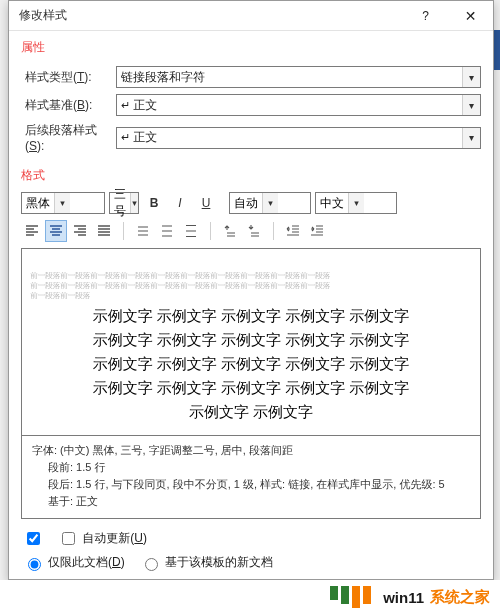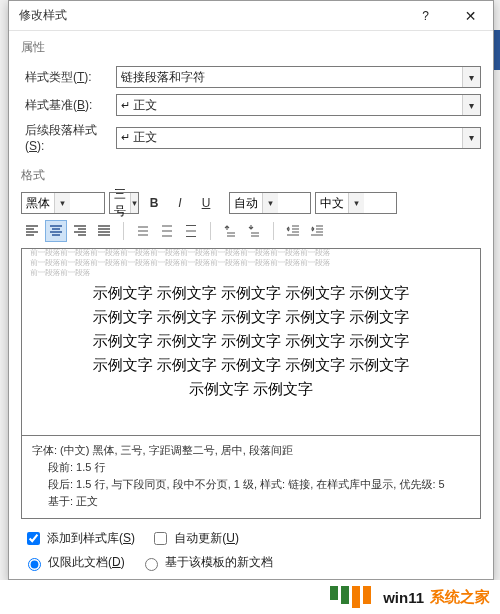--- a/index.html
+++ b/index.html
@@ -2,42 +2,42 @@
 <html><head>
 <meta charset="utf-8">
 <style>
   * { box-sizing: border-box; font-family: "Microsoft YaHei", "Segoe UI", sans-serif; }
   body { margin: 0; background: #f0f0f0; width: 500px; height: 614px; overflow: hidden; position: relative; }
   .dialog { position: absolute; left: 8px; top: 0; width: 486px; height: 580px; background: #fff; border: 1px solid #999; box-shadow: 0 3px 10px rgba(0,0,0,0.25); }
   .titlebar { height: 30px; background: #fff; border-bottom: 1px solid #e3e3e3; display: flex; align-items: center; padding-left: 10px; font-size: 12px; color: #333; }
   .titlebar .spacer { flex: 1; }
   .titlebar .tbtn { width: 45px; height: 30px; display: flex; align-items: center; justify-content: center; font-size: 12px; color:#222; }
   .titlebar .tbtn.close { font-size: 14px; }
-  .section-heading { font-size: 12px; color: #737373; padding: 8px 12px 2px; }
+  .section-heading { font-size: 12px; color: #ef4444; padding: 8px 12px 2px; }
   .form-area { padding: 2px 12px 6px 12px; }
   .row { display: flex; align-items: center; margin-top: 6px; }
   .lbl { width: 95px; font-size: 12px; color: #333; padding-left: 4px; }
   .field { flex: 1; }
   input.txt, select.sel {
     width: 100%; height: 22px; font-size: 12px; border: 1px solid #7a7a7a;
     padding: 0 4px; background: #fff; color: #222;
   }
   .fake-select { display: flex; border: 1px solid #7a7a7a; height: 22px; background: #fff; }
   .fake-select .val { flex:1; font-size: 12px; padding: 2px 4px; color:#222; display:flex; align-items:center; }
   .fake-select .dd  { width: 18px; border-left: 1px solid #cfcfcf; display:flex; align-items:center; justify-content:center; font-size:10px; color:#333; background:#f3f3f3; }
   .fmt-bar { display:flex; gap:4px; padding: 6px 12px 4px; align-items:center; }
   .combo { display:flex; border:1px solid #7a7a7a; height:22px; background:#fff; }
   .combo .val { font-size:12px; padding:2px 4px; display:flex; align-items:center; }
   .combo .dd { width:16px; border-left:1px solid #cfcfcf; display:flex; align-items:center; justify-content:center; font-size:9px; color:#333; background:#f3f3f3; }
   .tbtn2 { width:22px; height:22px; border:1px solid transparent; display:flex; align-items:center; justify-content:center; font-size:12px; color:#333; background:#fff; }
   .tbtn2.active { background:#cfe3f7; border-color:#7fb1e3; }
   .align-bar { display:flex; gap:2px; padding: 2px 12px 6px; align-items:center; }
   .sep { width:1px; height:18px; background:#cfcfcf; margin: 0 6px; }
   .icon-svg { display:block; }
-  .preview-box { border: 1px solid #7a7a7a; margin: 0 12px; height: 188px; background:#fff; overflow:hidden; padding: 0 8px; }
+  .preview-box { border: 1px solid #7a7a7a; margin: 0 12px; height: 188px; background:#fff; overflow:hidden; padding: 23px 8px; }
   .ghost-line { height:8px; font-size:8px; line-height:8px; color:#bdbdbd; white-space:nowrap; overflow:hidden; margin-bottom:2px; letter-spacing:-0.5px; }
   .sample-block { text-align:center; margin-top:4px; line-height:24px; font-size:15px; color:#000; font-family: SimHei, "Microsoft YaHei", sans-serif; }
   .desc-box { border: 1px solid #7a7a7a; border-top: none; margin: 0 12px; padding: 6px 10px 8px; font-size:11px; color:#333; line-height:17px; background:#fff; }
   .desc-line { display:block; }
   .desc-line.ind { padding-left: 16px; }
   .opts { padding: 10px 14px 4px; font-size:12px; color:#222; }
   .opts label { display:inline-flex; align-items:center; gap:4px; margin-right:12px; }
   .opts .radio-row { margin-top:6px; }
   .btn-row { padding: 10px 14px 0; }
   .water-bar { position:absolute; left:0; right:0; bottom:0; height:34px; background:#fff; display:flex; align-items:center; justify-content:flex-end; padding-right:10px; gap:6px; }
@@ -216,21 +216,20 @@
   <div class="desc-box">
     <span class="desc-line">字体: (中文) 黑体, 三号, 字距调整二号, 居中, 段落间距</span>
     <span class="desc-line ind">段前: 1.5 行</span>
     <span class="desc-line ind">段后: 1.5 行, 与下段同页, 段中不分页, 1 级, 样式: 链接, 在样式库中显示, 优先级: 5</span>
     <span class="desc-line ind">基于: 正文</span>
   </div>
 
   <div class="opts">
     <label>
       <input type="checkbox" checked="" style="">
-      <span>添加到样式库(<span class="hotkey">S</span>)</span>
     </label>
     <label>
       <input type="checkbox" style="">
       <span>自动更新(<span class="hotkey">U</span>)</span>
     </label>
     <div class="radio-row">
       <label>
         <input type="radio" name="scope" checked="" style="">
         <span>仅限此文档(<span class="hotkey">D</span>)</span>
       </label>

